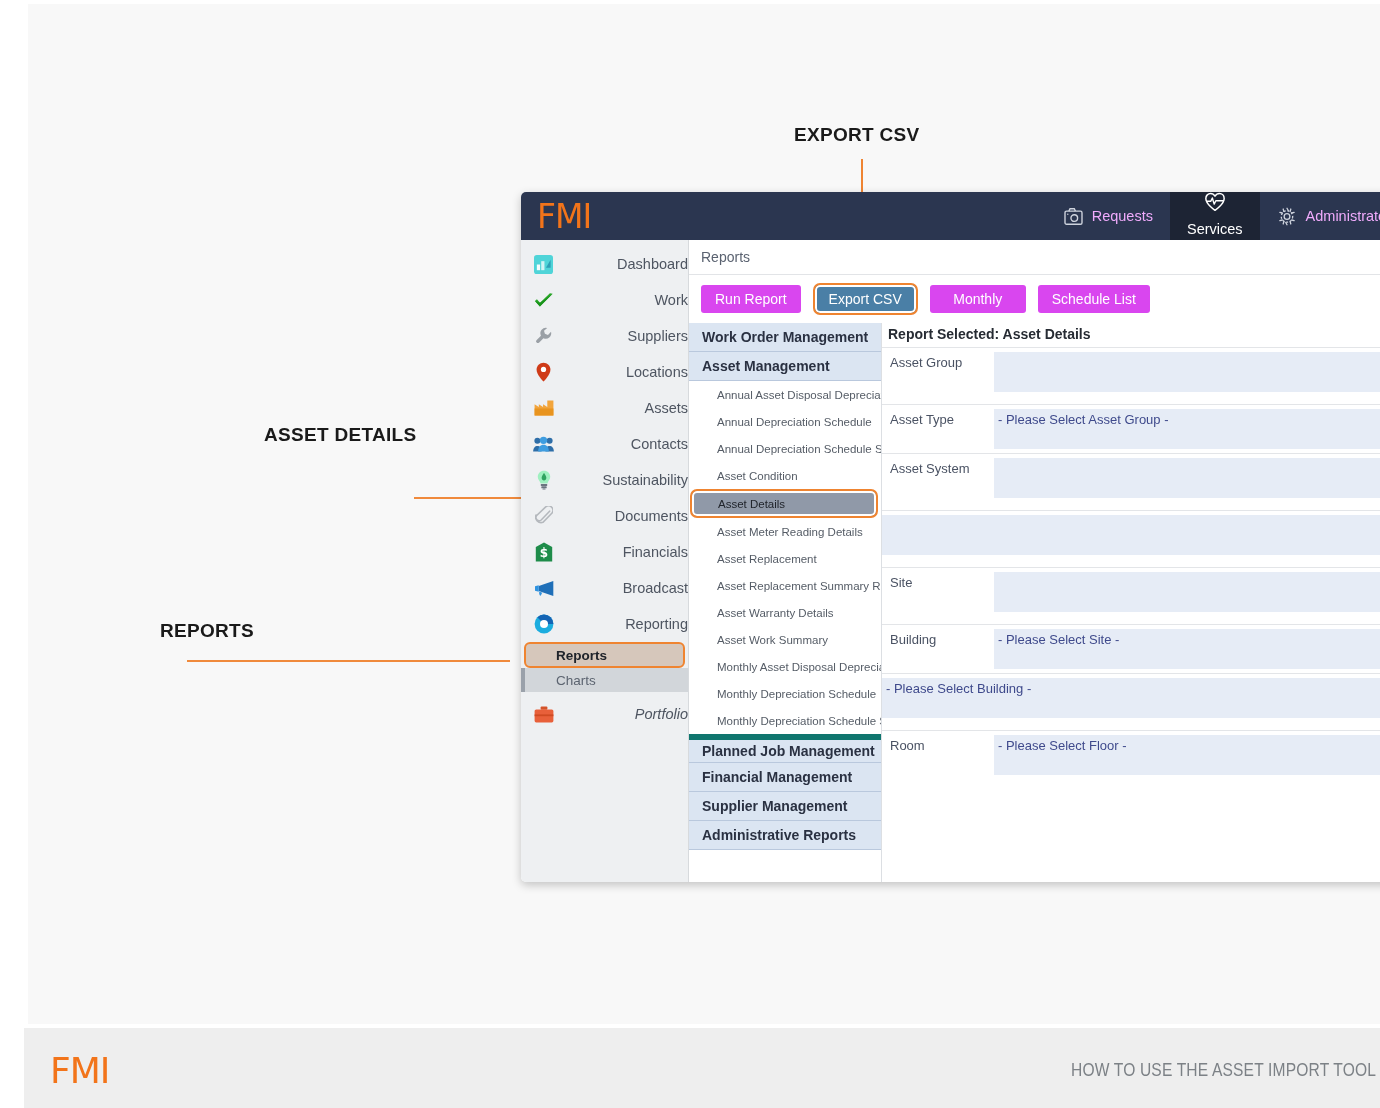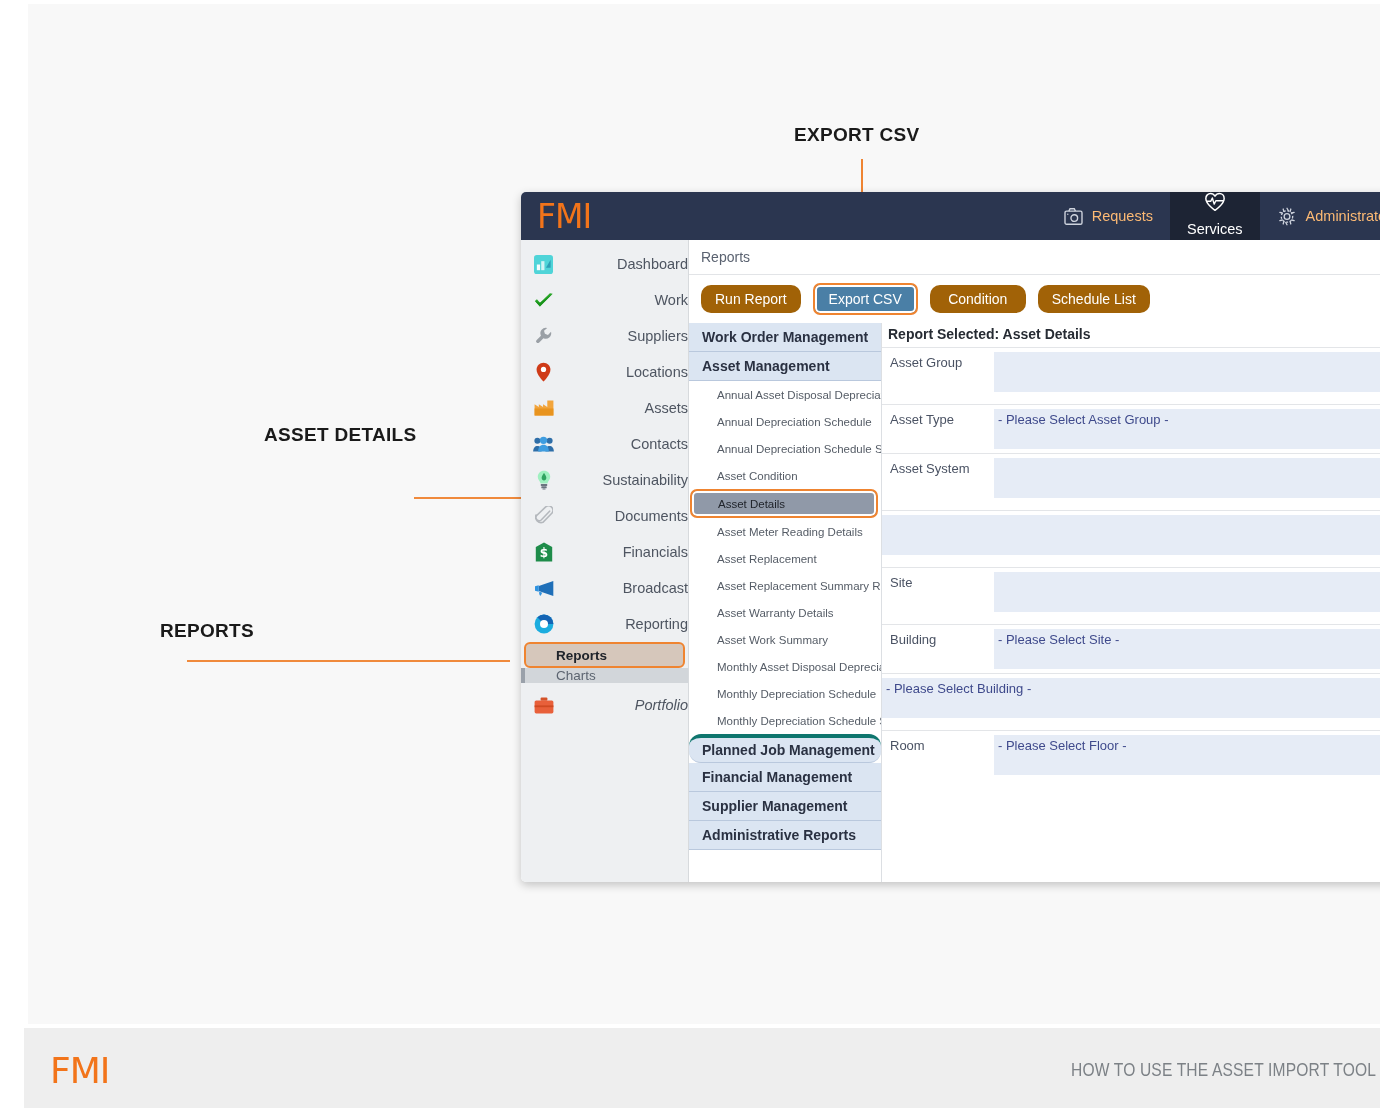--- a/index.html
+++ b/index.html
@@ -58,21 +58,21 @@
     font-family: "DejaVu Sans", sans-serif;
     font-weight: 400;
     color: #f2741a;
     letter-spacing: -1px;
   }
   #brand .fmi-logo { font-size: 33px; line-height: 33px; }
   .nav-tabs { display: flex; align-items: stretch; }
   .nav-tab {
     display: flex; align-items: center; gap: 9px;
     padding: 0 17px;
-    color: #fdba74; font-size: 14.5px;
+    color: #f0abfc; font-size: 14.5px;
     cursor: pointer;
   }
   .nav-tab.active { background: #1d2434; color: #ffffff; flex-direction: column; }
   .nav-tab svg { display: block; }
 
   #app-body { flex: 1 1 auto; display: flex; min-height: 0; }
 
   
   #sidebar {
     width: 168px; flex: 0 0 168px;
@@ -83,21 +83,21 @@
   .side-item {
     display: flex; align-items: center; gap: 11px;
     height: 36px; padding-left: 12px;
     font-size: 14.5px; color: #4e5561;
     cursor: pointer;
     justify-content: space-between;
   }
   .side-ico { width: 21px; height: 21px; flex: 0 0 21px; display: flex; align-items: center; justify-content: center; }
   .side-ico svg { display: block; }
   .side-sub {
-    height: 15px; display: flex; align-items: center;
+    height: 24px; display: flex; align-items: center;
     padding-left: 35px; font-size: 13.5px; cursor: pointer;
   }
   .side-sub.sel {
     background: #d6c7bb; color: #20242b; font-weight: 700;
     border: 2px solid #ef8430; border-radius: 6px;
     margin: 0 3px; height: 26px; padding-left: 30px;
   }
   .side-sub.alt {
     background: #d2d6da; color: #5c6470;
     border-left: 4px solid #9aa1aa; padding-left: 31px;
@@ -111,22 +111,22 @@
     font-size: 14px; color: #5a6270;
     border-bottom: 1px solid #e2e4e7;
   }
   #btnbar {
     height: 48px; flex: 0 0 48px;
     display: flex; align-items: center; gap: 12px;
     padding-left: 12px;
   }
   .btn {
     height: 28px; min-width: 96px;
-    background: #a16207; color: #fff;
-    font-size: 14px; border: none; border-radius: 10px;
+    background: #d946ef; color: #fff;
+    font-size: 14px; border: none; border-radius: 3px;
     display: flex; align-items: center; justify-content: center;
     padding: 0 14px; cursor: pointer;
   }
   .btn.hl {
     background: #4a7fa6;
     border: 2px solid #ef8430; border-radius: 7px;
     height: 32px;
     box-shadow: inset 0 0 0 2px #fff;
   }
 
@@ -382,21 +382,21 @@
 
       </div>
 
       <div id="main">
 
         <div id="crumb">Reports</div>
 
         <div id="btnbar">
           <div class="btn">Run Report</div>
           <div class="btn hl">Export CSV</div>
-          <div class="btn">Condition</div>
+          <div class="btn">Monthly</div>
           <div class="btn">Schedule List</div>
         </div>
 
         <div id="panes">
 
           <div id="replist">
             <div class="grp">Work Order Management</div>
             <div class="grp">Asset Management</div>
             <div class="rep">Annual Asset Disposal Depreciation</div>
             <div class="rep">Annual Depreciation Schedule</div>
@@ -404,21 +404,21 @@
             <div class="rep">Asset Condition</div>
             <div class="rep sel">Asset Details</div>
             <div class="rep">Asset Meter Reading Details</div>
             <div class="rep">Asset Replacement</div>
             <div class="rep">Asset Replacement Summary Report</div>
             <div class="rep">Asset Warranty Details</div>
             <div class="rep">Asset Work Summary</div>
             <div class="rep">Monthly Asset Disposal Depreciation</div>
             <div class="rep">Monthly Depreciation Schedule</div>
             <div class="rep">Monthly Depreciation Schedule Summary</div>
-            <div class="grp" style="border-top:4px solid #0f766e;border-radius:12px;">Planned Job Management</div>
+            <div class="grp" style="border-top:6px solid #0f766e;">Planned Job Management</div>
             <div class="grp">Financial Management</div>
             <div class="grp">Supplier Management</div>
             <div class="grp">Administrative Reports</div>
           </div>
 
           <div id="form">
             <div id="form-title">Report Selected: Asset Details</div>
 
             <div class="frow">
               <div class="flabel">Asset Group</div>

